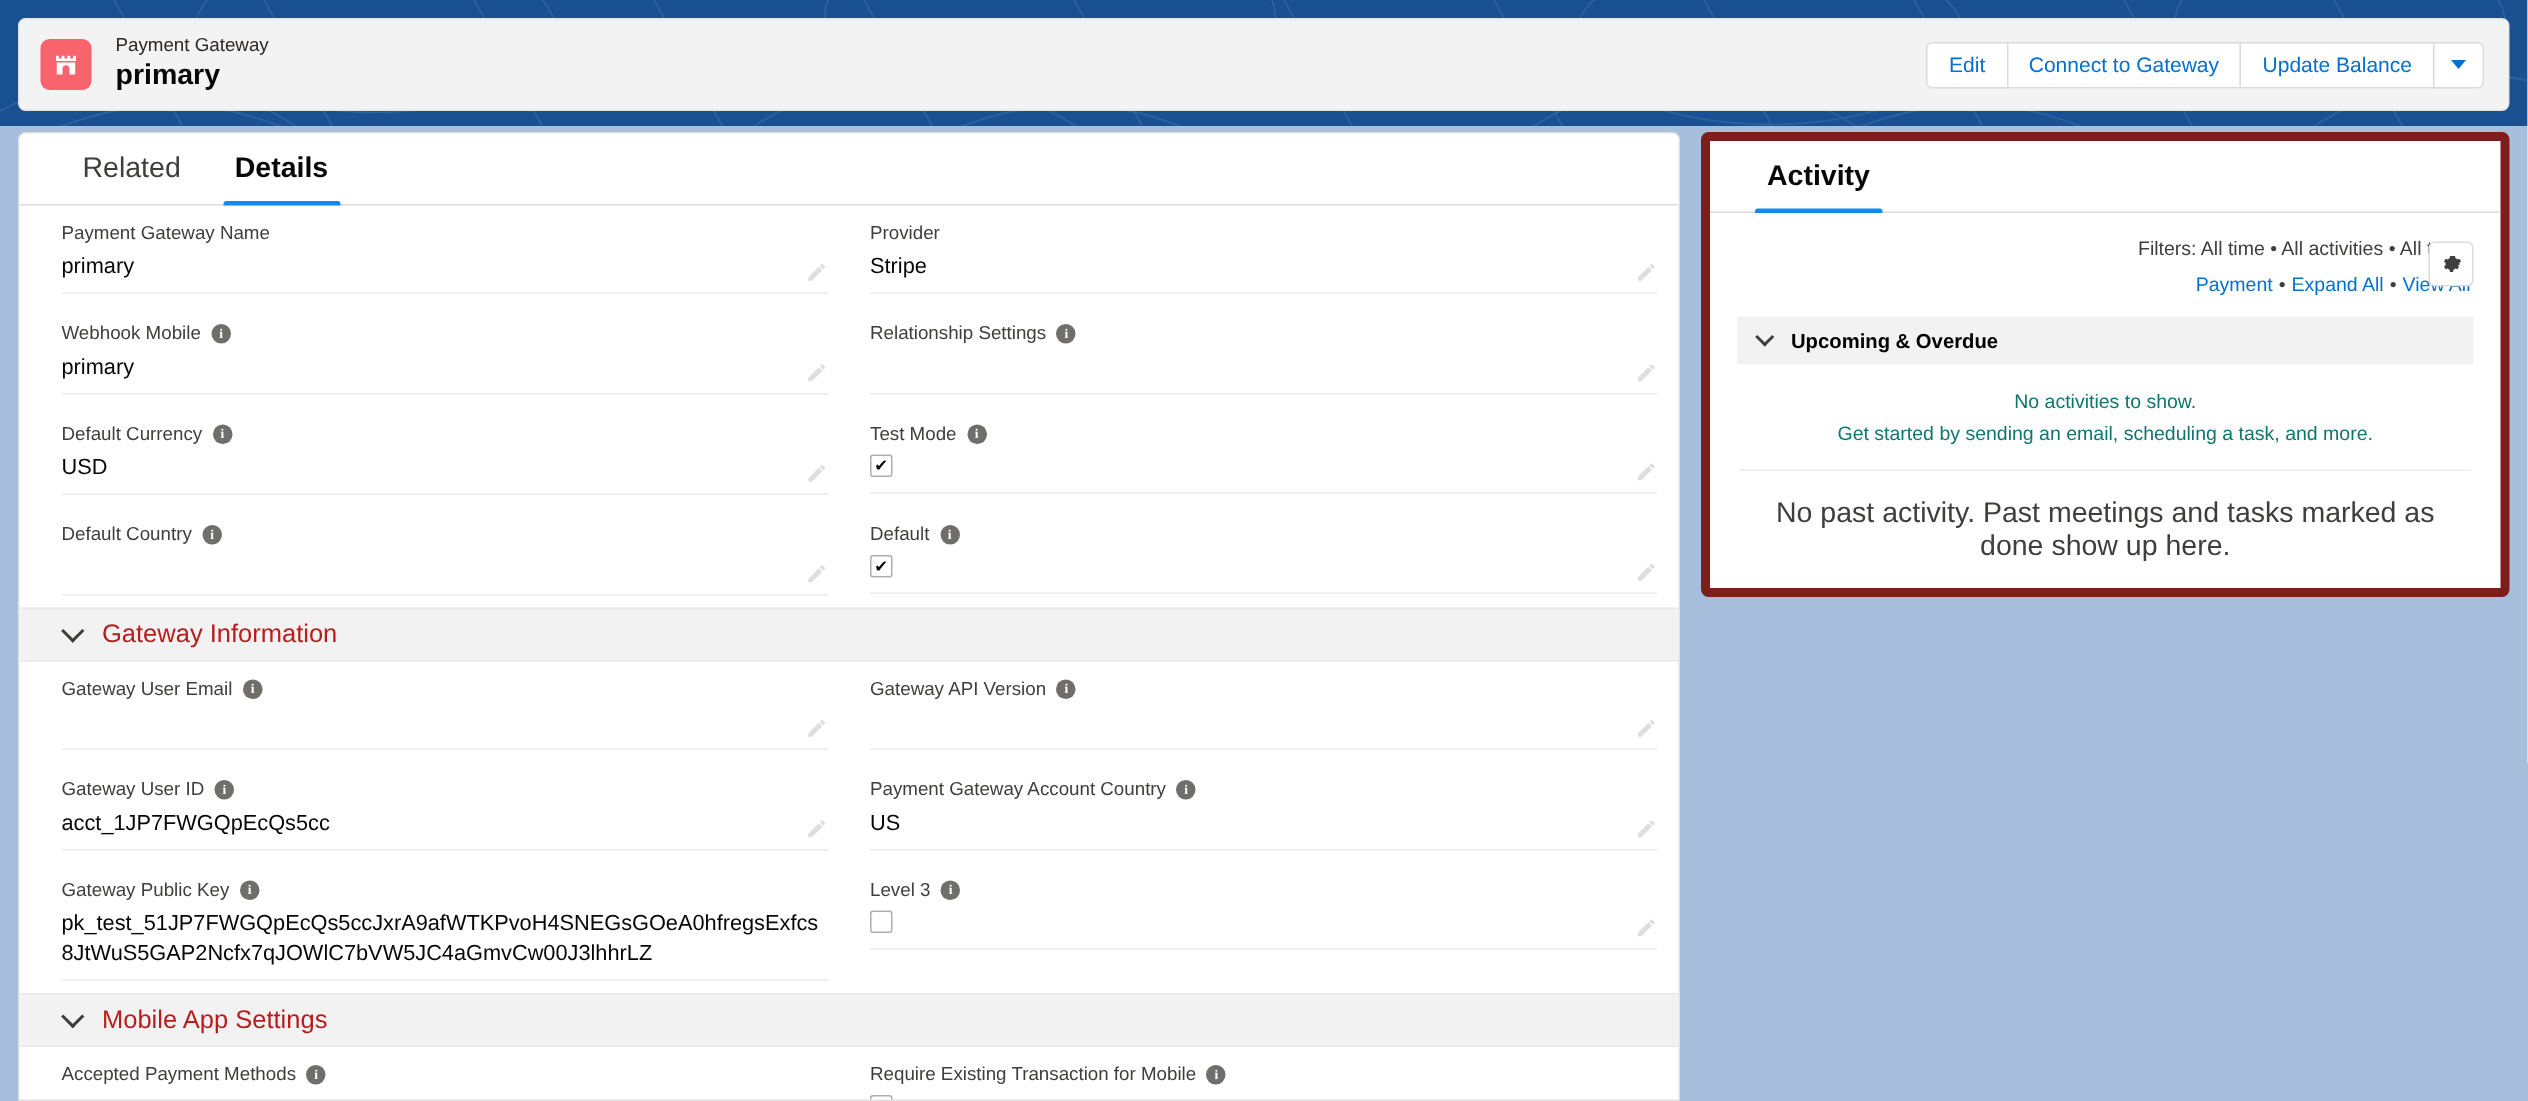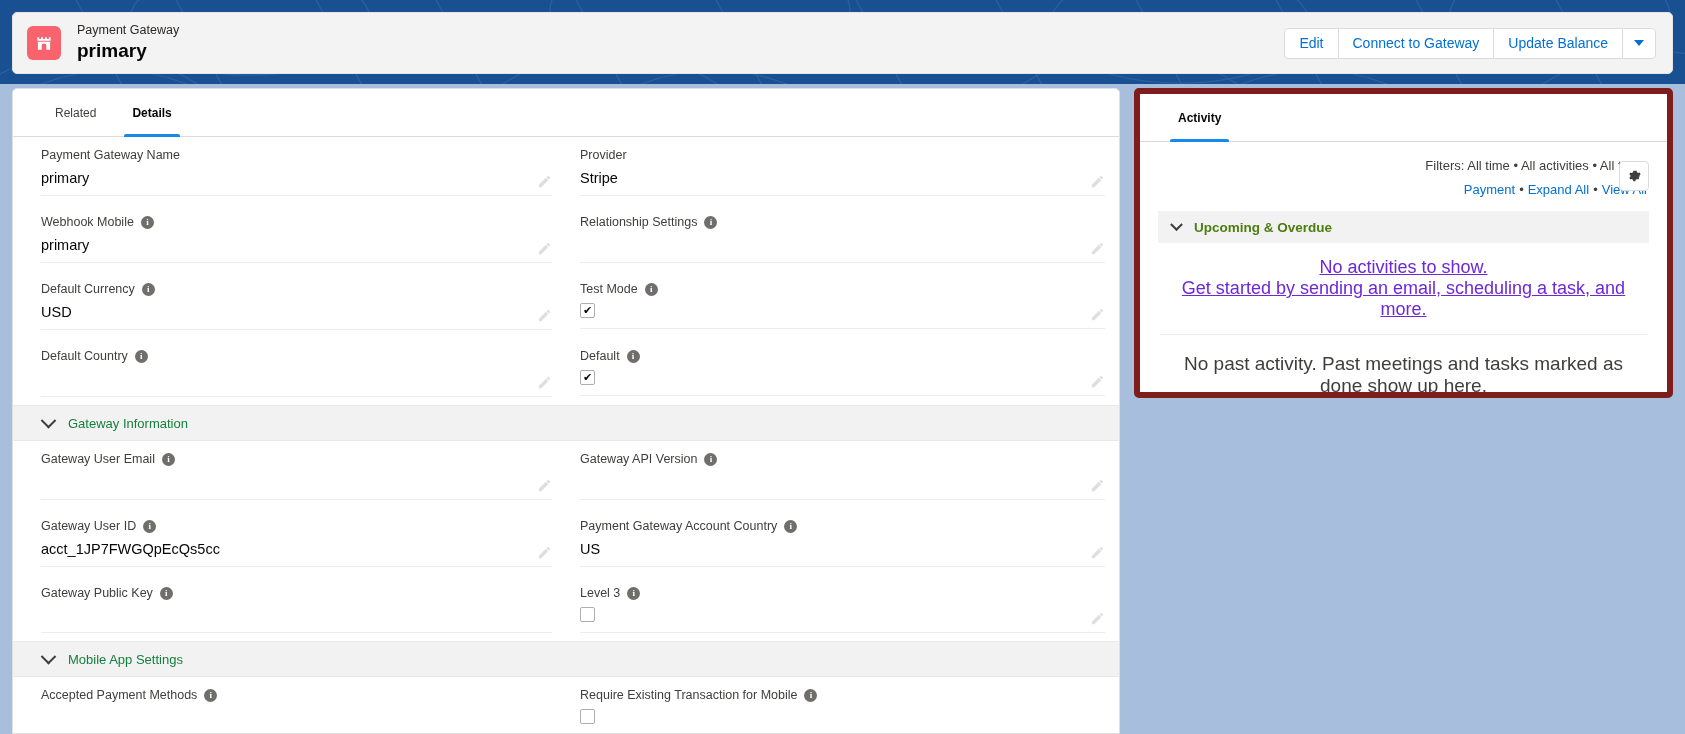--- a/index.html
+++ b/index.html
@@ -63,21 +63,21 @@
     position: absolute; left: 12px; top: 88px; width: 1108px; height: 646px;
     background: #fff; border: 1px solid #e0e0e0; border-radius: 5px 5px 0 0;
     overflow: hidden;
   }
   .tabs {
     height: 48px; display: flex; align-items: stretch;
     padding: 0 24px; border-bottom: 1px solid #dddbda;
   }
   .tab {
     display: flex; align-items: center; padding: 0 18px;
-    font-size: 12px; color: #3e3e3c; cursor: pointer;
+    font-size: 19px; color: #3e3e3c; cursor: pointer;
     position: relative;
   }
   .tab.active { color: #080707; font-weight: bold; }
   .tab.active::after {
     content: ""; position: absolute; left: 10px; right: 10px; bottom: -1px;
     height: 3px; background: #1589ee; border-radius: 2px 2px 0 0;
   }
 
   .fields { padding: 0; }
   .field-row { display: flex; }
@@ -120,21 +120,21 @@
     display: flex; align-items: center; justify-content: center;
     font-size: 11px; color: #080707; cursor: pointer;
   }
 
   .section-header {
     background: #f3f2f2;
     border-top: 1px solid #e8e8e8; border-bottom: 1px solid #e8e8e8;
     height: 36px; display: flex; align-items: center;
     padding-left: 30px; gap: 14px; cursor: pointer;
   }
-  .section-title { font-size: 13px; color: #15803d; }
+  .section-title { font-size: 17px; color: #b91c1c; }
   .chev {
     width: 11px; height: 11px; border-right: 2px solid #3e3e3c; border-bottom: 2px solid #3e3e3c;
     transform: rotate(45deg) translate(-2px,-2px); flex: 0 0 auto;
   }
 
   
   .activity-panel {
     position: absolute; left: 1134px; top: 88px; width: 539px; height: 310px;
     background: #fff; border: 6px solid #7f1d1d; border-radius: 5px;
     overflow: hidden;
@@ -148,24 +148,24 @@
     background: #fff; display: flex; align-items: center; justify-content: center;
     cursor: pointer;
   }
   .links-line { text-align: right; font-size: 13px; color: #3e3e3c; margin-top: 9px; padding-right: 2px; }
   .links-line a { color: #0070d2; text-decoration: none; cursor: pointer; }
   .sep { color: #3e3e3c; margin: 0 4px; }
 
   .upcoming-header {
     margin-top: 14px; background: #f3f2f2; height: 32px;
     display: flex; align-items: center; gap: 13px; padding-left: 14px;
-    font-size: 13.5px; font-weight: bold; color: #4d7c0f; cursor: pointer;
+    font-size: 13.5px; font-weight: bold; color: #000000; cursor: pointer;
   }
   .upcoming-header .chev { width: 9px; height: 9px; border-width: 2px; }
-  .empty-msg { text-align: center; font-size: 18px; color: #6d28d9; padding: 14px 10px 14px 10px; line-height: 21px; text-decoration: underline; }
+  .empty-msg { text-align: center; font-size: 13px; color: #0f766e; padding: 14px 10px 14px 10px; line-height: 21px; }
   .divider { height: 1px; background: #ececec; margin: 0 2px; }
   .past-msg { text-align: center; font-size: 19px; color: #3e3e3c; padding: 18px 10px; }
 </style>
 </head>
 <body>
 
 <div class="top-band">
   <svg class="pattern" viewBox="0 0 1685 84" preserveAspectRatio="none">
     <g fill="none" stroke="#3f72ad" stroke-width="1.2">
       <path d="M-40 100 Q 90 0 220 100 T 480 100 T 740 100 T 1000 100 T 1260 100 T 1520 100 T 1780 100"></path>
@@ -366,20 +366,21 @@
           </div>
         </div>
       </div>
       <div class="field-row">
         <div class="field-col left">
           <div class="inner">
             <div class="flabel">
               <span>Gateway Public Key</span>
               <span class="info-icon">i</span>
             </div>
+            <div class="fvalue">pk_test_51JP7FWGQpEcQs5ccJxrA9afWTKPvoH4SNEGsGOeA0hfregsExfcs8JtWuS5GAP2Ncfx7qJOWlC7bVW5JC4aGmvCw00J3lhhrLZ</div>
           </div>
         </div>
         <div class="field-col right">
           <div class="inner">
             <div class="flabel">
               <span>Level 3</span>
               <span class="info-icon">i</span>
             </div>
             <div class="cbox"></div>
             <div class="pencil"><svg viewBox="0 0 24 24" fill="#b8b8b8">

